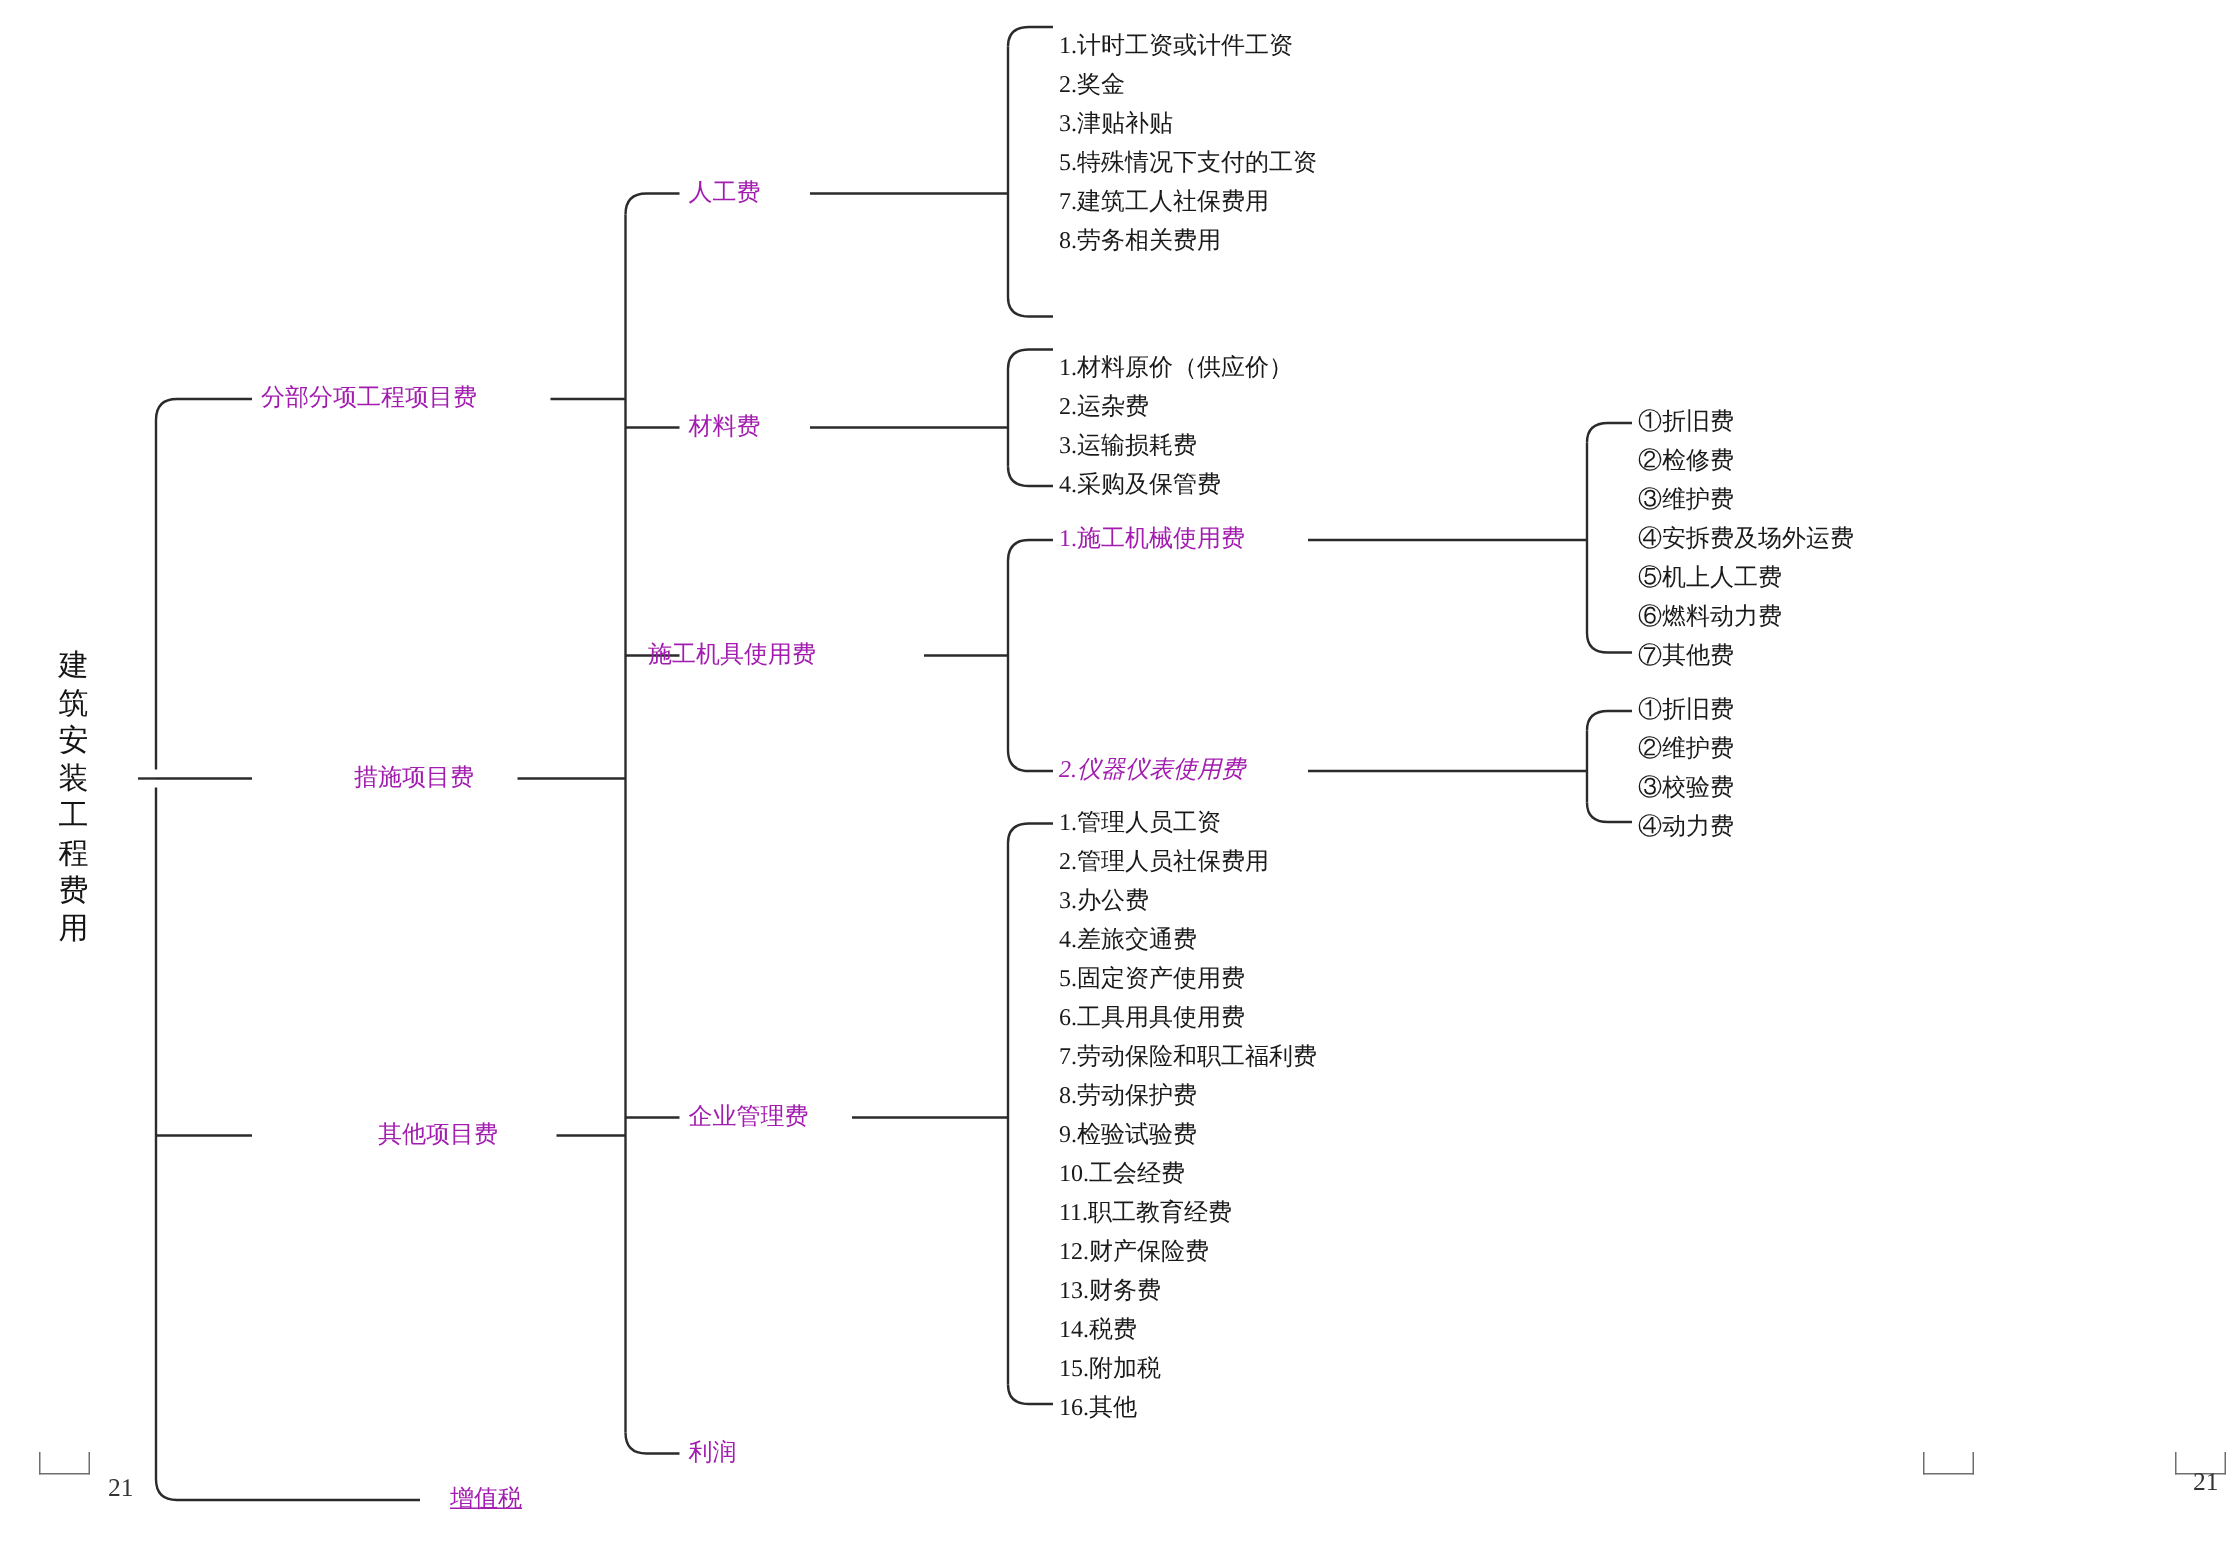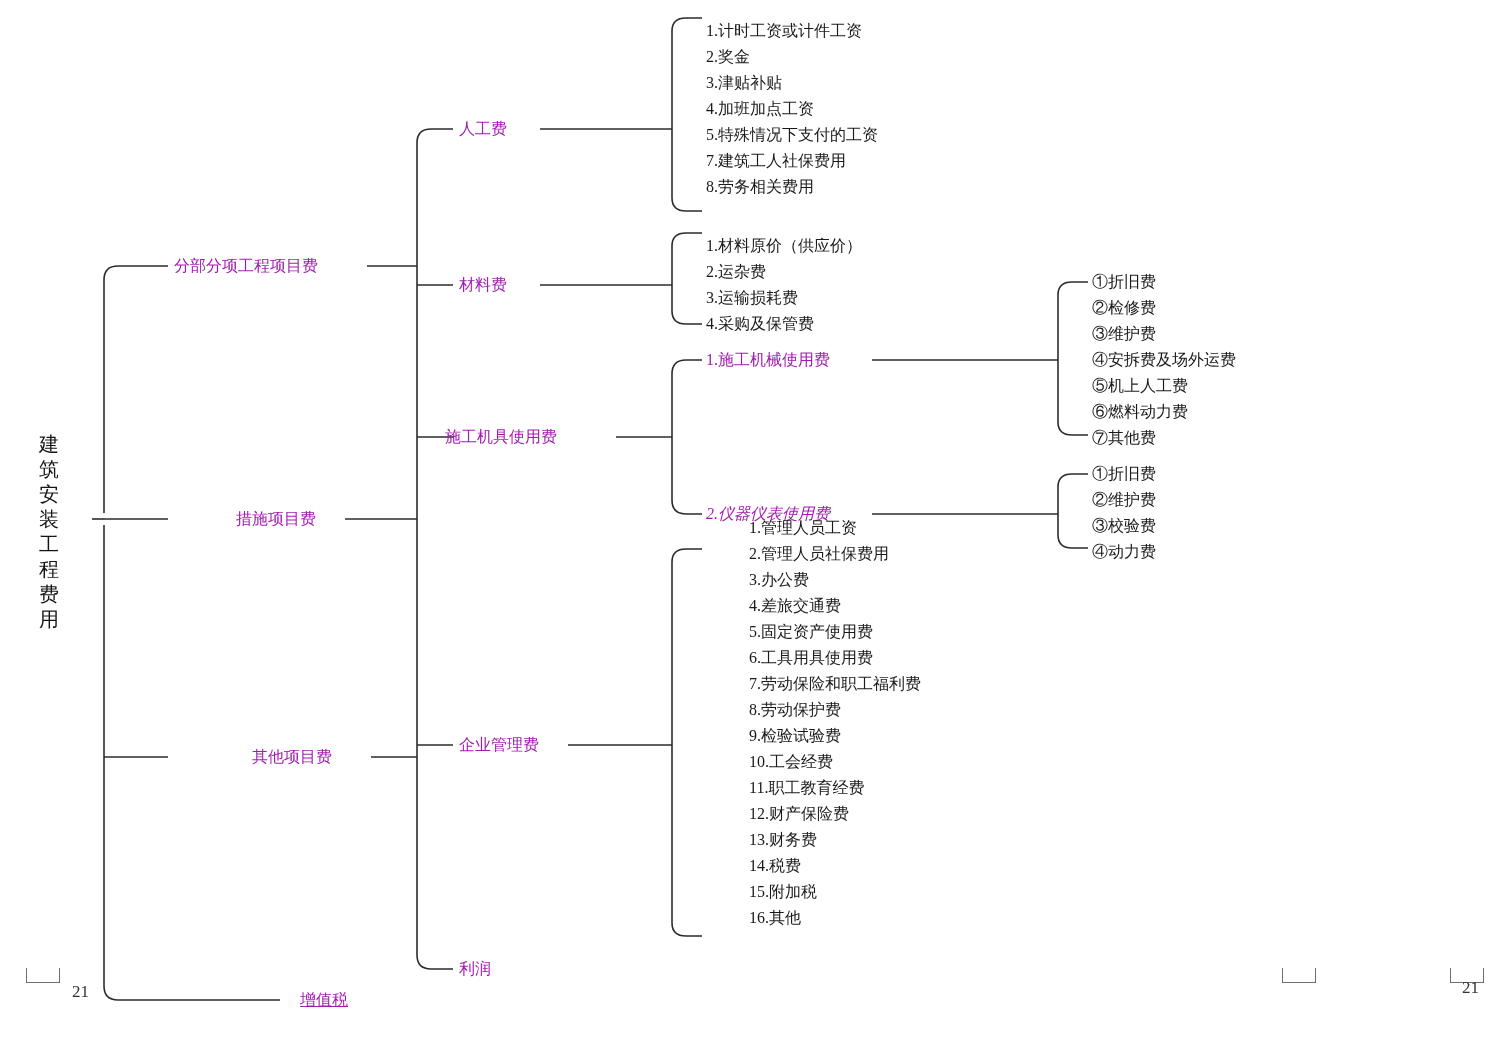--- a/index.html
+++ b/index.html
@@ -145,29 +145,28 @@
     <span>用</span>
   </div>
 
   <div class="lbl" style="left:174px; top:253px;">分部分项工程项目费</div>
   <div class="lbl" style="left:236px; top:506px;">措施项目费</div>
   <div class="lbl" style="left:252px; top:744px;">其他项目费</div>
   <div class="lbl" style="left:300px; top:987px;text-decoration:underline;">增值税</div>
 
   <div class="lbl" style="left:459px; top:116px;">人工费</div>
   <div class="lbl" style="left:459px; top:272px;">材料费</div>
-  <div class="lbl" style="left:445px; top:424px;">施工机具使用费</div>
+  <div class="lbl" style="left:432px; top:424px;">施工机具使用费</div>
   <div class="lbl" style="left:459px; top:732px;">企业管理费</div>
   <div class="lbl" style="left:459px; top:956px;">利润</div>
 
   <div class="list" style="left:706px; top:18px;">
     <div>1.计时工资或计件工资</div>
     <div>2.奖金</div>
     <div>3.津贴补贴</div>
-    <div>4.加班加点工资</div>
     <div>5.特殊情况下支付的工资</div>
     <div>7.建筑工人社保费用</div>
     <div>8.劳务相关费用</div>
   </div>
 
   <div class="list" style="left:706px; top:233px;">
     <div>1.材料原价（供应价）</div>
     <div>2.运杂费</div>
     <div>3.运输损耗费</div>
     <div>4.采购及保管费</div>
@@ -186,21 +185,21 @@
     <div>⑦其他费</div>
   </div>
 
   <div class="list" style="left:1092px; top:461px;">
     <div>①折旧费</div>
     <div>②维护费</div>
     <div>③校验费</div>
     <div>④动力费</div>
   </div>
 
-  <div class="list" style="left:706px; top:515px;margin-left:43px;">
+  <div class="list" style="left:706px; top:536px;">
     <div>1.管理人员工资</div>
     <div>2.管理人员社保费用</div>
     <div>3.办公费</div>
     <div>4.差旅交通费</div>
     <div>5.固定资产使用费</div>
     <div>6.工具用具使用费</div>
     <div>7.劳动保险和职工福利费</div>
     <div>8.劳动保护费</div>
     <div>9.检验试验费</div>
     <div>10.工会经费</div>

